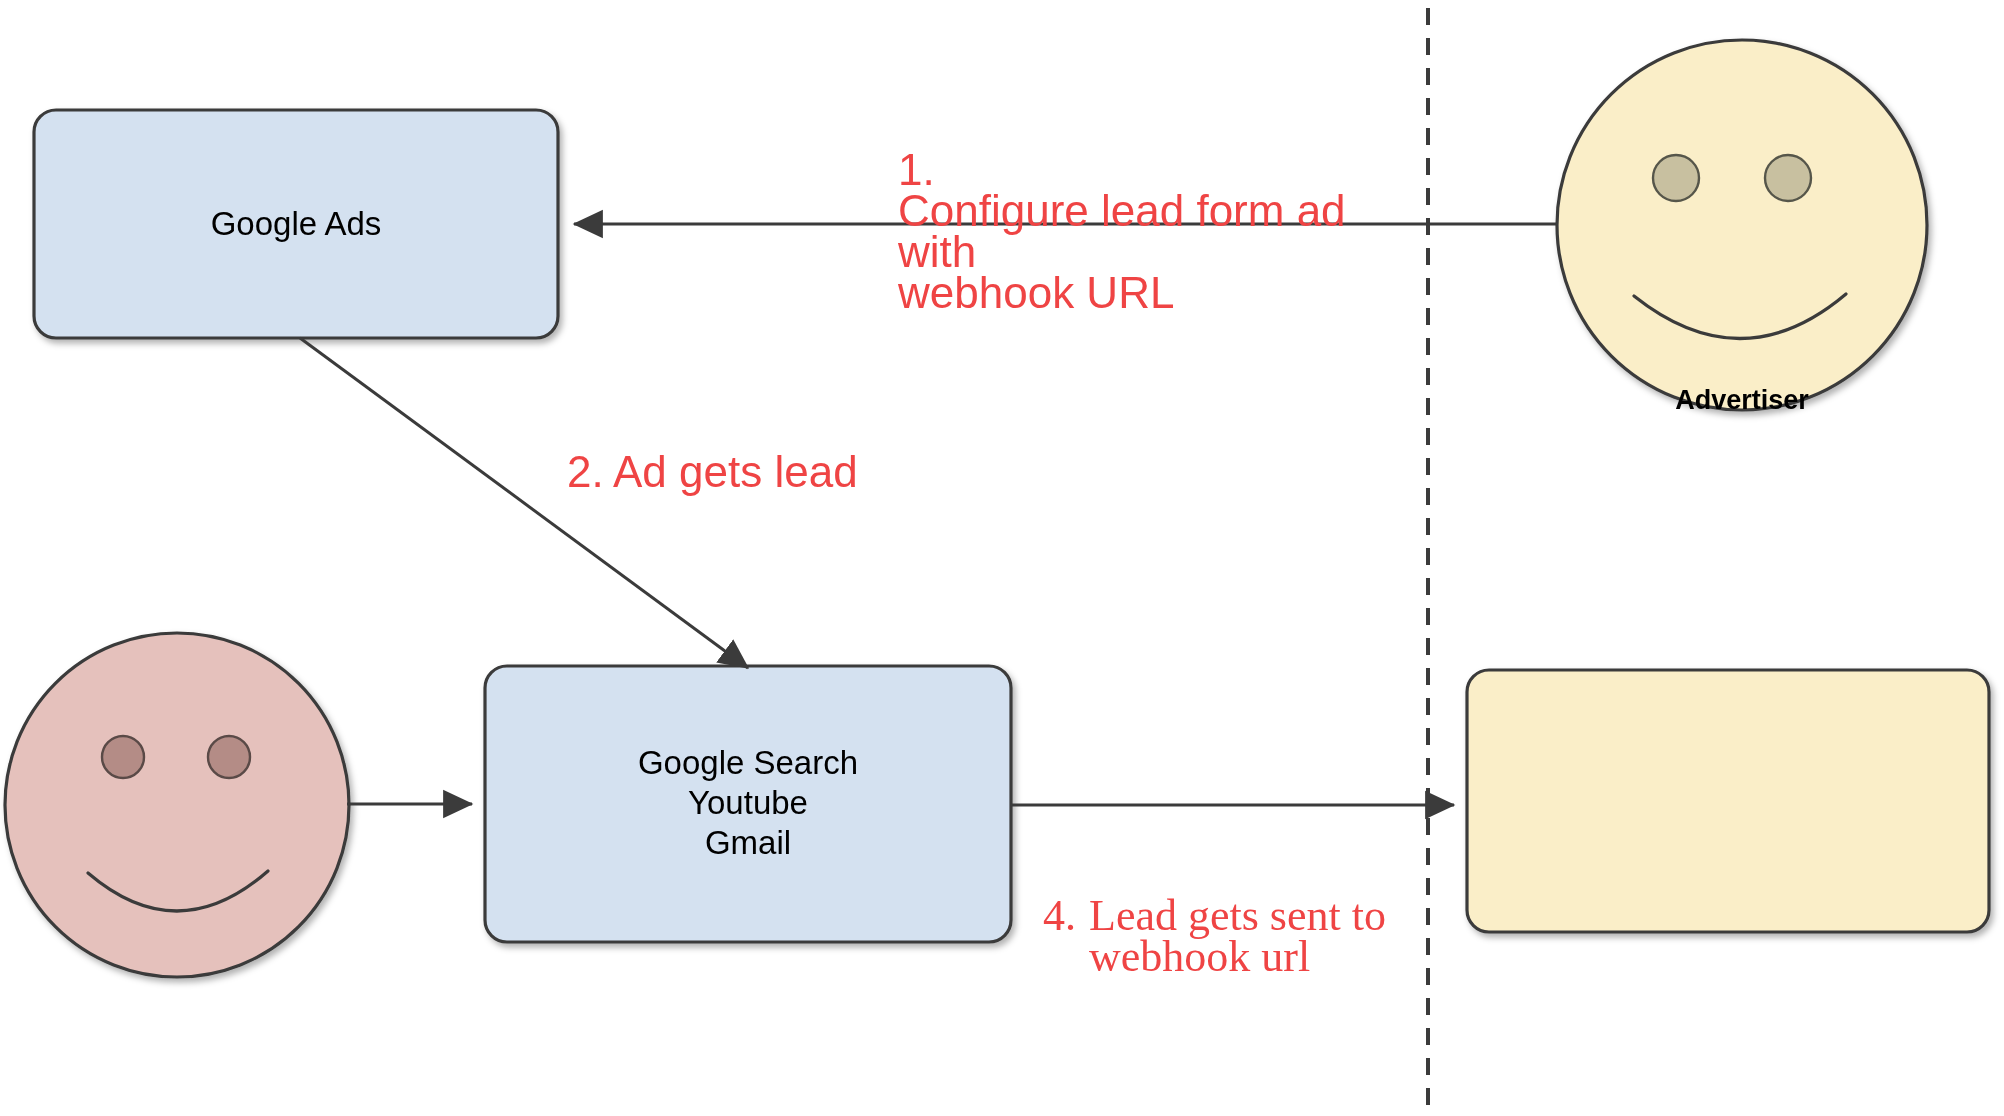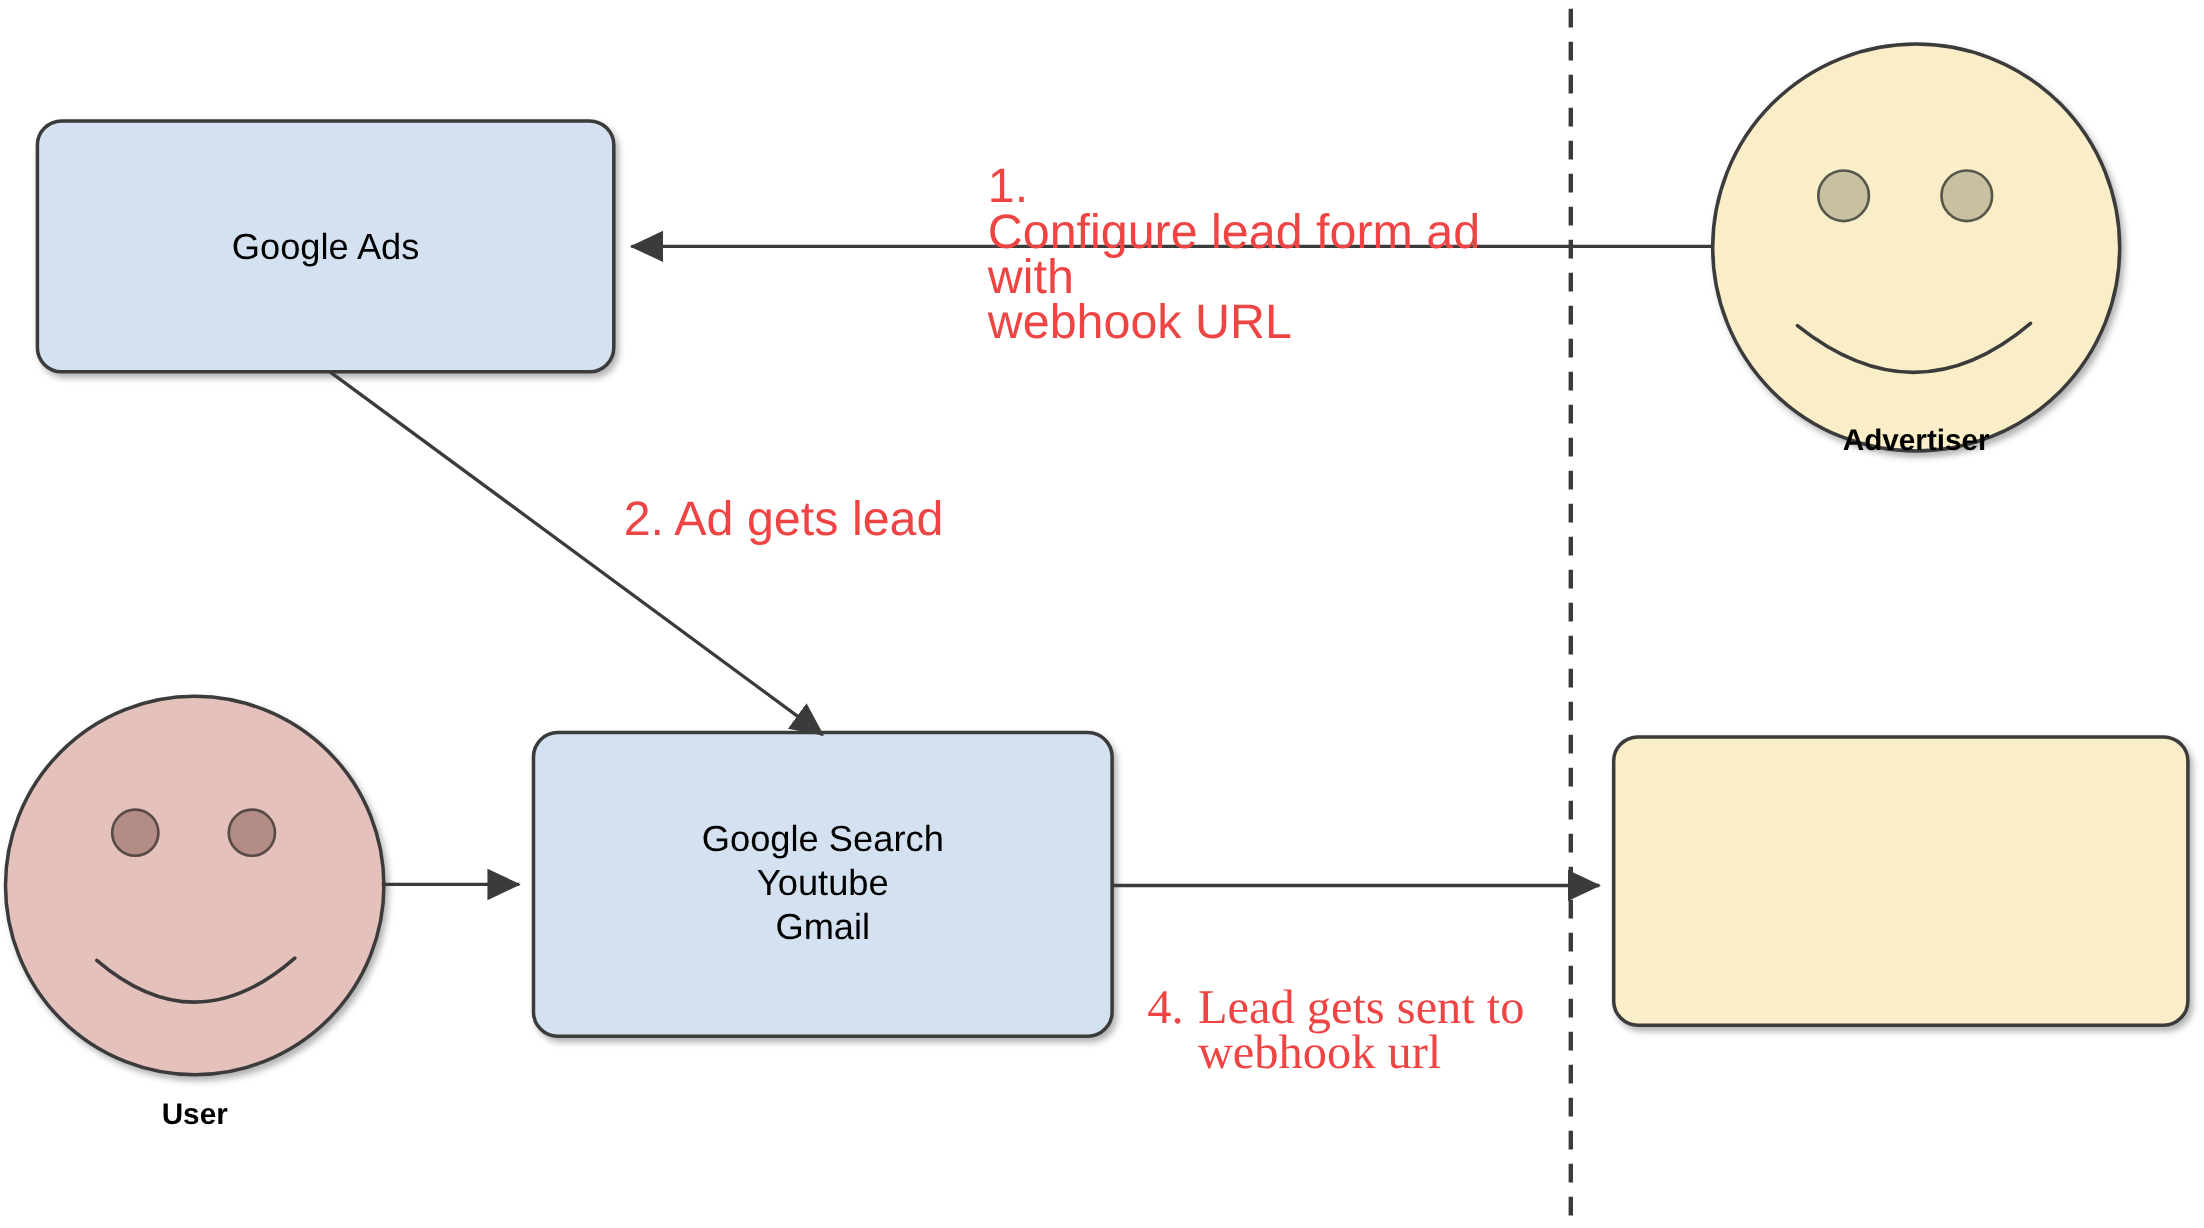--- a/index.html
+++ b/index.html
@@ -105,21 +105,20 @@
 
   <div class="node-label" style="left:485px; top:743px; width:526px;">Google Search
 Youtube
 Gmail</div>
 
   <div class="node-label" style="left:34px; top:204px; width:524px;">Google Ads</div>
 
 
   <div class="actor-caption" style="left:1592px; top:385px; width:300px;">Advertiser</div>
 
-  <div class="actor-caption" style="left:27px; top:998px; width:300px;">User</div>
 
   <div class="step-label" style="left:898px; top:108px; width:520px;">
     <span class="step-num">1.</span><span class="step-body">Configure lead form ad with
 webhook URL</span>
   </div>
 
   <div class="step-label" style="left:567px; top:410px; width:420px;">
     <span class="step-num">2.</span><span class="step-body">Ad gets lead</span>
   </div>
 

